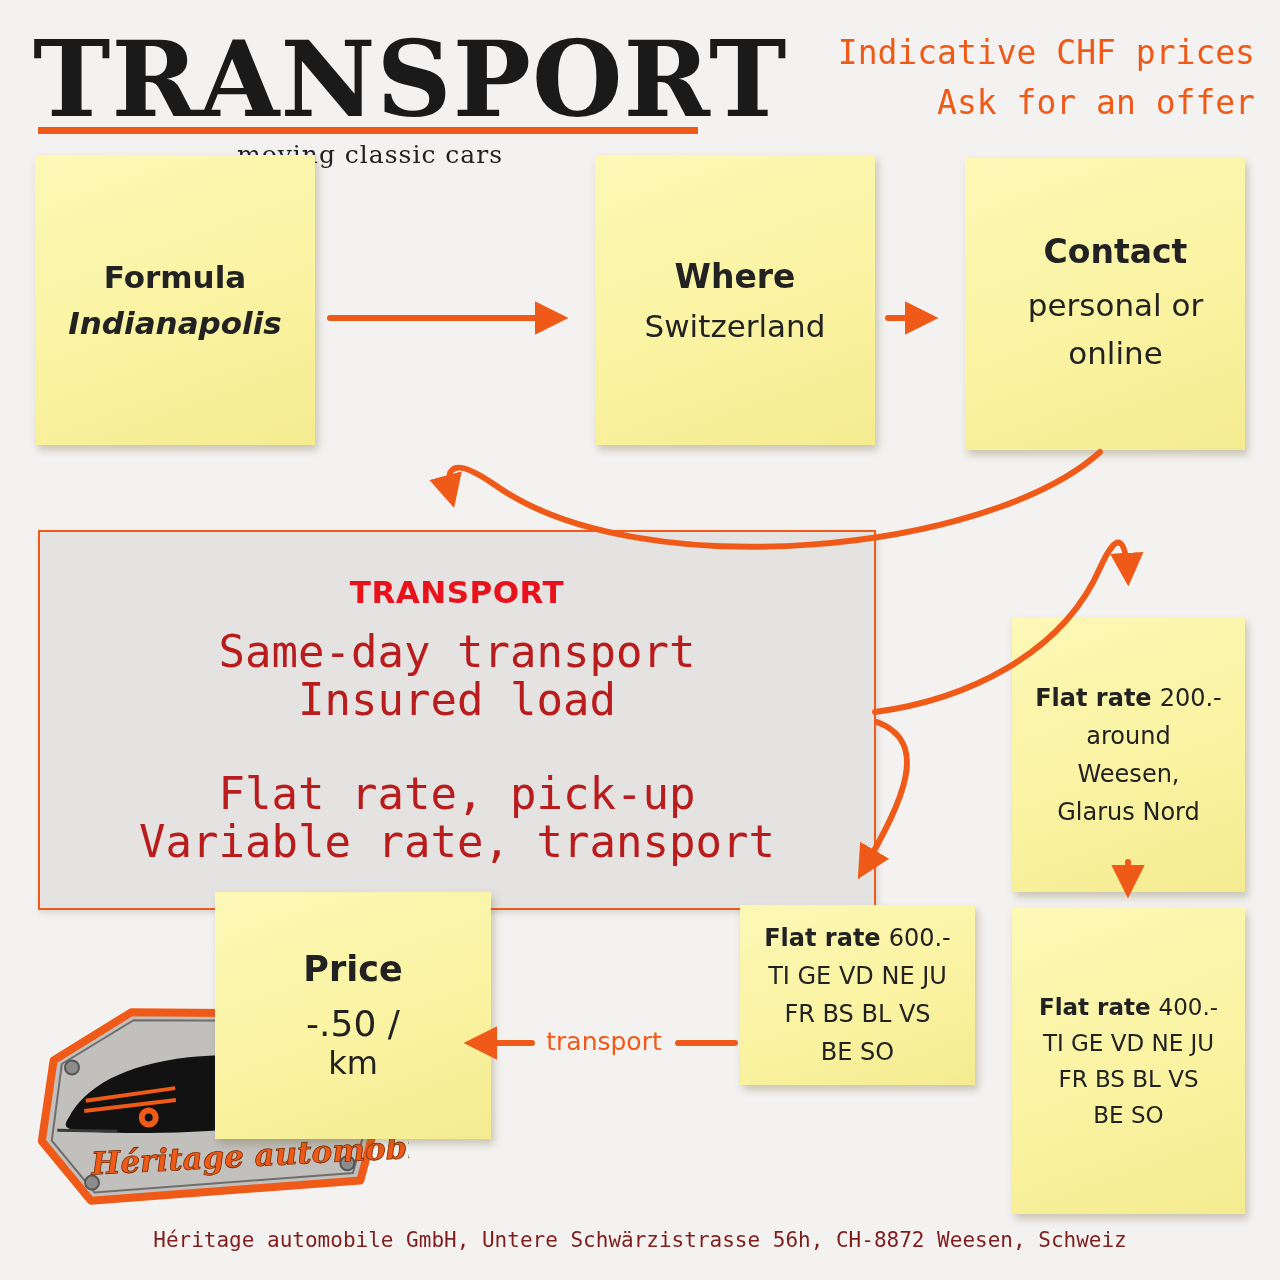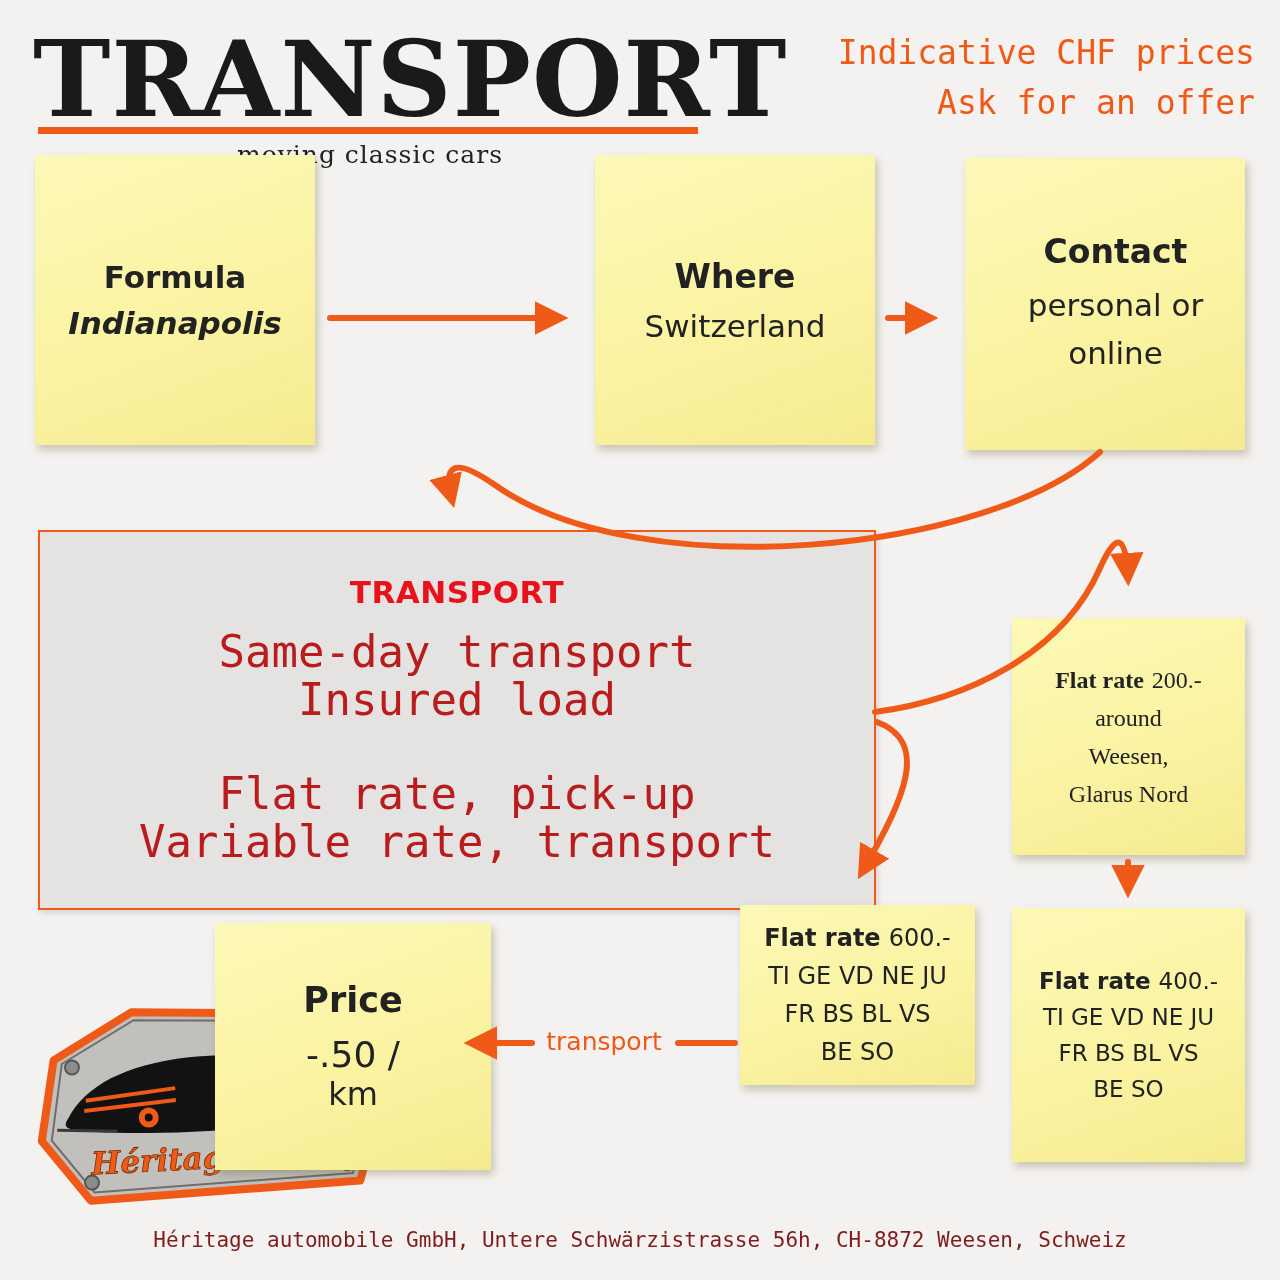--- a/index.html
+++ b/index.html
@@ -26,24 +26,24 @@
   .note-formula .t2 { font-weight:bold; font-style:italic; margin-top:10px; }
   .note-where { left:595px; top:155px; width:280px; height:290px; }
   .note-where .t1 { font-weight:bold; font-size:33px; }
   .note-where .t2 { font-size:31px; margin-top:12px; }
   .note-contact { left:965px; top:158px; width:280px; height:292px;padding-left:21px; }
   .note-contact .t1 { font-weight:bold; font-size:33px; margin-bottom:10px; }
   .note-contact .t2 { font-size:31px; line-height:48px; }
 
   .rate-note { font-size:24px; line-height:38px; }
   .rate-label { font-weight:bold; margin-right:8px; }
-  .note-flat200 { left:1012px; top:618px; width:233px; height:237px;font-family:Liberation Serif, serif; }
-  .note-flat400 { left:1012px; top:908px; width:233px; height:254px; font-size:23px; line-height:36px; }
+  .note-flat200 { left:1012px; top:618px; width:233px; height:274px; }
+  .note-flat400 { left:1012px; top:908px; width:233px; height:306px; font-size:23px; line-height:36px; }
   .note-flat600 { left:740px; top:905px; width:235px; height:180px; }
-  .note-price { left:215px; top:923px; width:276px; height:247px; }
+  .note-price { left:215px; top:892px; width:276px; height:247px; }
   .note-price .t1 { font-weight:bold; font-size:35px; }
   .note-price .t2 { font-size:36px; margin-top:14px; }
   .note-price .t3 { font-size:32px; margin-top:0; }
 
   
   .transport-box { position:absolute; left:38px; top:530px; width:838px; height:380px; z-index:1;
                    background:#e4e3e1; border:2px solid #f05a19;
                    display:flex; flex-direction:column; justify-content:center; align-items:center;
                    text-align:center; box-shadow:2px 3px 6px rgba(0,0,0,0.12); }
   .transport-box .box-title { font-family:"DejaVu Sans", sans-serif; font-weight:bold; font-size:31px;

